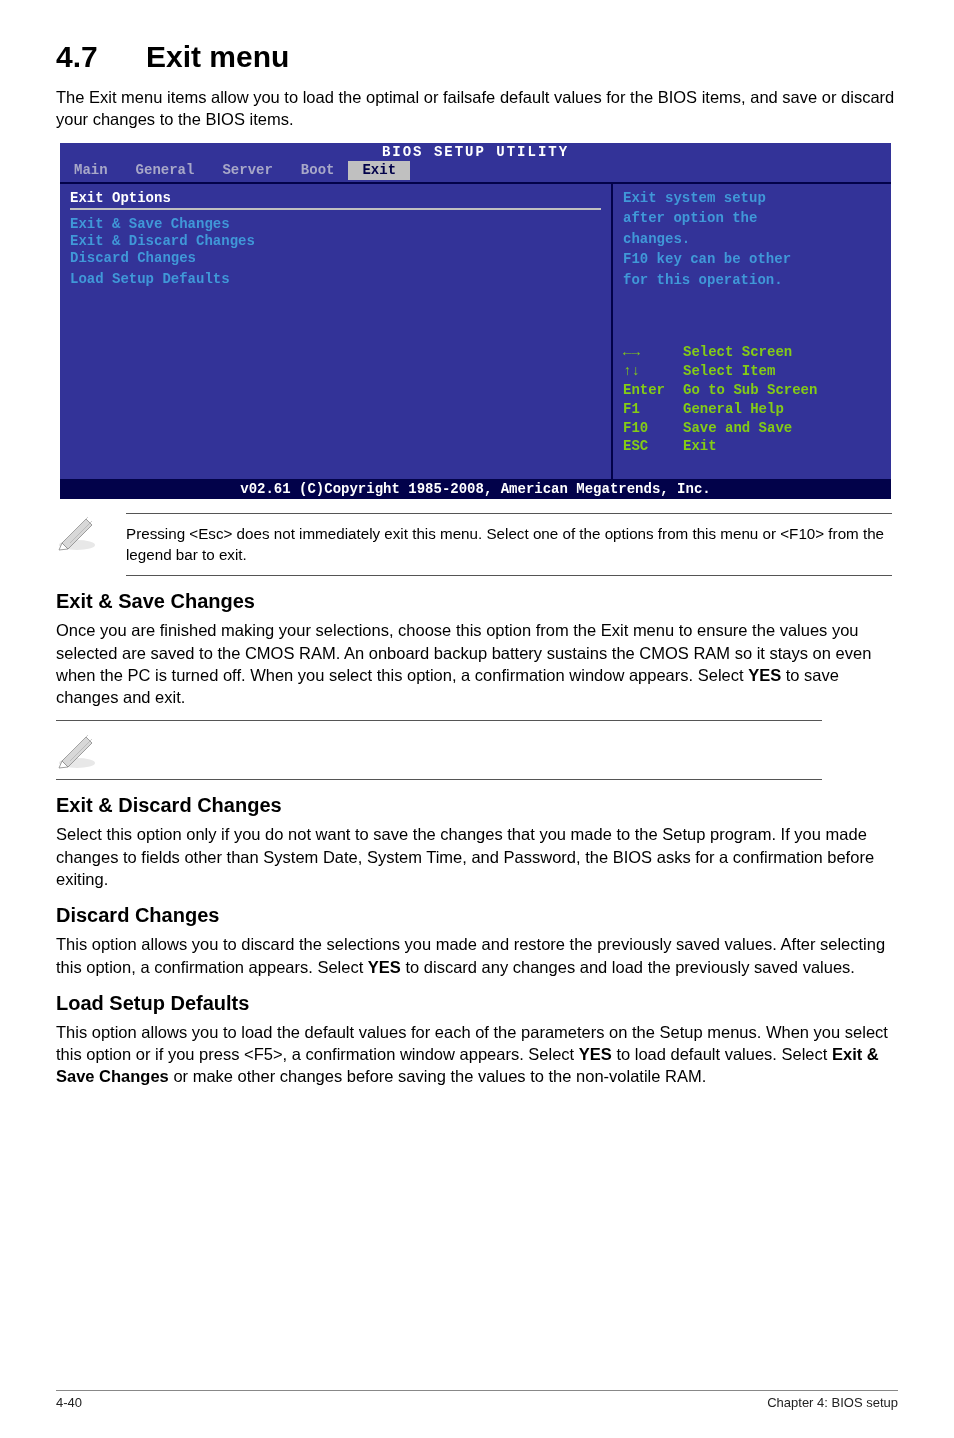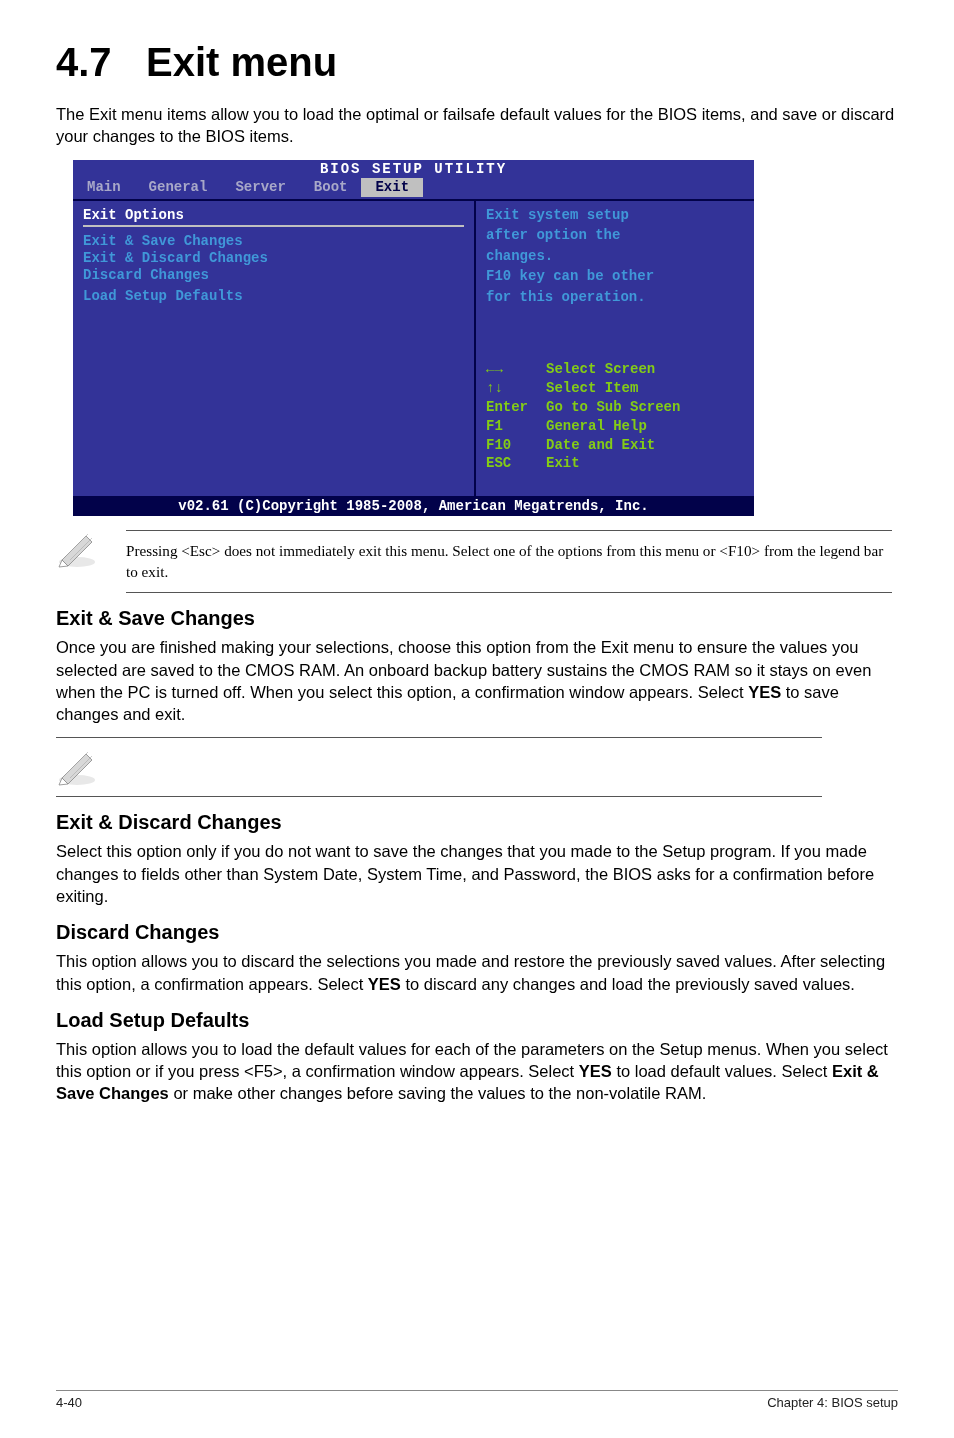--- a/index.html
+++ b/index.html
@@ -5,27 +5,27 @@
     * { box-sizing: border-box; margin: 0; padding: 0; }
     body {
       width: 954px;
       height: 1438px;
       background: #fff;
       font-family: Arial, Helvetica, sans-serif;
       color: #000;
       padding: 40px 56px 20px 56px;
       position: relative;
     }
-    h1 { font-size: 40px; font-weight: bold; margin-bottom: 18px; }
+    h1 { font-size: 30px; font-weight: bold; margin-bottom: 12px; }
     .section-num { display: inline-block; width: 90px; }
     .intro { font-size: 16.5px; line-height: 1.35; margin-bottom: 12px; }
 
     .bios-box {
-      width: 681px;
-      margin: 0 auto 14px 17px;
+      width: 831px;
+      margin: 0 auto 14px 4px;
       font-family: "Courier New", Courier, monospace;
       font-size: 14px;
       font-weight: bold;
     }
     .bios-titlebar {
       background: #333398;
       color: #fff;
       text-align: center;
       padding: 1px 0;
       letter-spacing: 2px;
@@ -86,21 +86,21 @@
       margin-left: 74px;
       width: 766px;
     }
     .pencil-icon {
       width: 42px;
       height: 38px;
       flex: 0 0 42px;
       position: relative;
     }
     .pencil-icon svg { width: 42px; height: 38px; }
-    .note-text { font-size: 15.2px; line-height: 1.35; font-family: Liberation Serif, serif; }
+    .note-text { font-size: 15.2px; line-height: 1.35; }
     .note-row.first { margin-left: 0; }
     .note-row.first .note-text { border-top: 1px solid #555; border-bottom: 1px solid #555; padding: 10px 0; width: 766px;}
 
     h2 { font-size: 20px; font-weight: bold; margin: 14px 0 6px 0; }
     .body-p { font-size: 16.5px; line-height: 1.35; margin-bottom: 6px; }
     .body-p b { font-weight: bold; }
 
     .footer-line {
       position: absolute;
       bottom: 28px;
@@ -143,21 +143,21 @@
       <div class="help">after option the</div>
       <div class="help">changes.</div>
       <div class="help"></div>
       <div class="help">F10 key can be other</div>
       <div class="help">for this operation.</div>
       <div class="nav">
         <div class="nav-row"><span class="nav-key arrow-lr"></span><span>Select Screen</span></div>
         <div class="nav-row"><span class="nav-key arrow-ud"></span><span>Select Item</span></div>
         <div class="nav-row"><span class="nav-key">Enter</span><span>Go to Sub Screen</span></div>
         <div class="nav-row"><span class="nav-key">F1</span><span>General Help</span></div>
-        <div class="nav-row"><span class="nav-key">F10</span><span>Date and Exit</span></div>
+        <div class="nav-row"><span class="nav-key">F10</span><span>Save and Save</span></div>
         <div class="nav-row"><span class="nav-key">ESC</span><span>Exit</span></div>
       </div>
     </div>
   </div>
   <div class="bios-footer">v02.61 (C)Copyright 1985-2008, American Megatrends, Inc.</div>
 </div>
 
 <div class="note-row first">
   <div class="pencil-icon">
     <svg viewBox="0 0 42 38">

